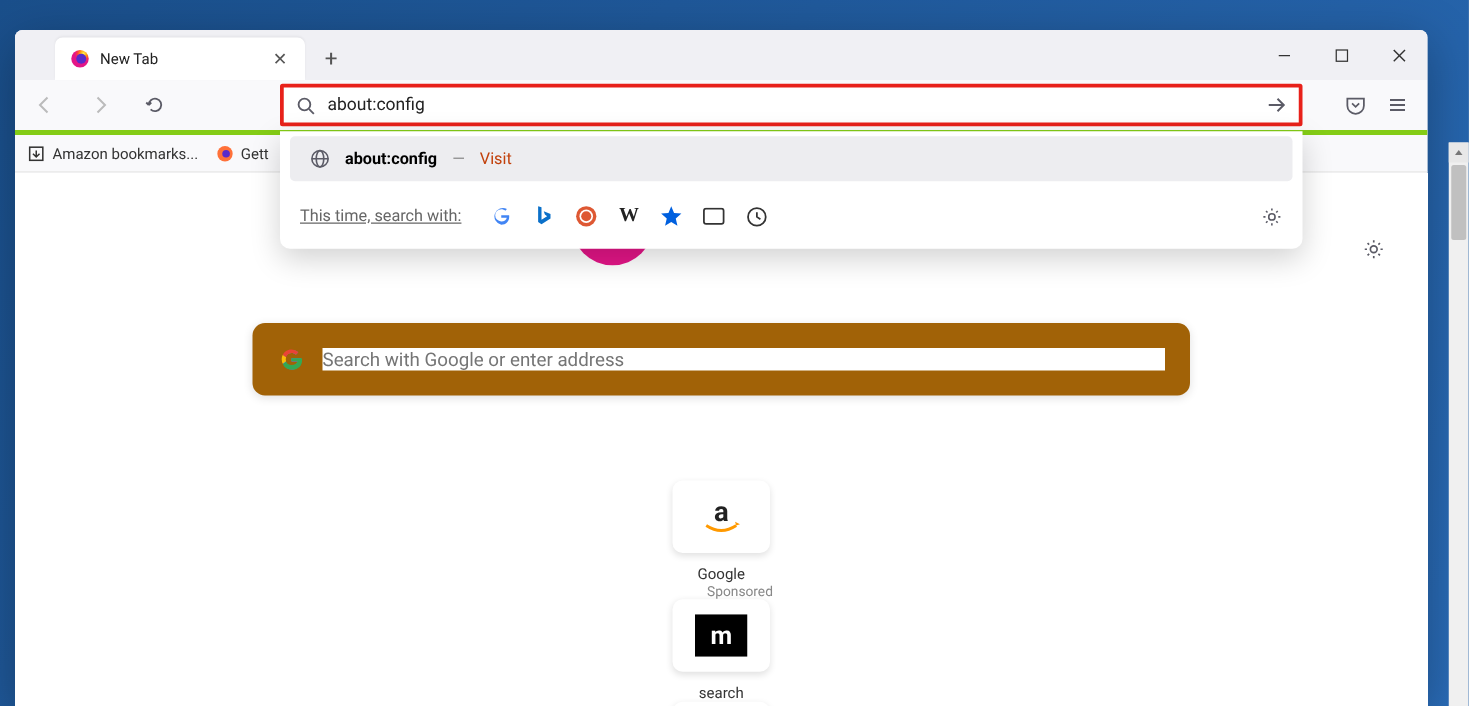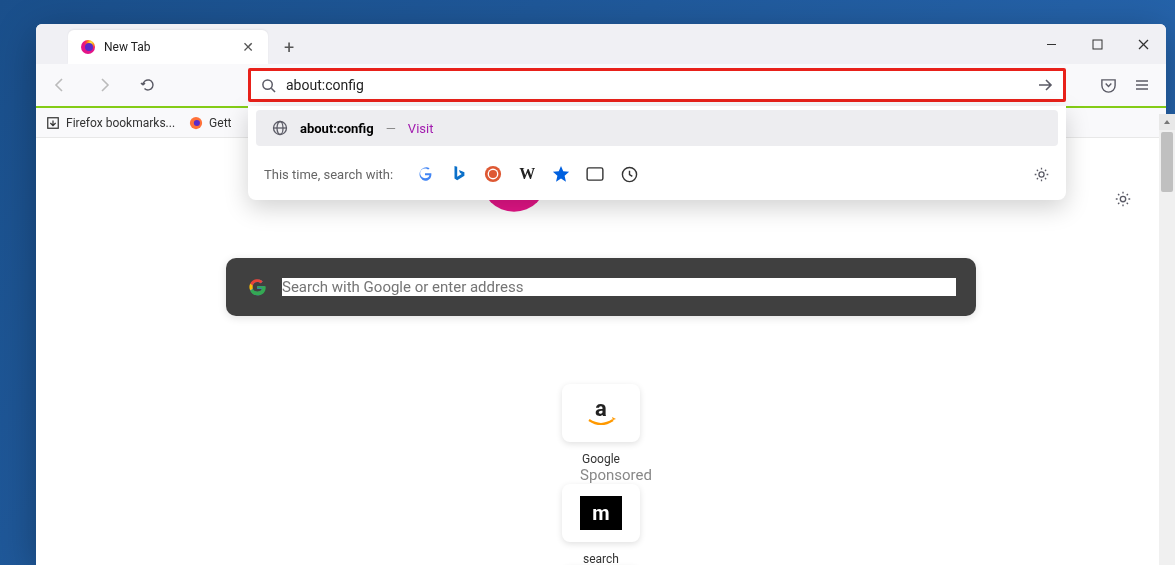--- a/index.html
+++ b/index.html
@@ -1,61 +1,61 @@
 <!DOCTYPE html>
 <html><head>
 <meta charset="utf-8">
 <style>
 * { margin: 0; padding: 0; box-sizing: border-box; font-family: -apple-system, BlinkMacSystemFont, "Segoe UI", Roboto, sans-serif; }
 body { background: #1e5a9e; overflow: hidden; width: 1175px; height: 565px; position: relative; }
 .desktop { position: absolute; inset: 0; background: linear-gradient(135deg, #1a4f8b 0%, #2a6cb8 100%); }
-.browser-window { position: absolute; top: 24px; left: 36px; width: 1130px; height: 541px; background: #f9f9fb; border-radius: 6px 6px 0 0; box-shadow: 0 10px 40px rgba(0,0,0,0.3); overflow: hidden; }
+.browser-window { position: absolute; top: 24px; left: 12px; width: 1130px; height: 541px; background: #f9f9fb; border-radius: 6px 6px 0 0; box-shadow: 0 10px 40px rgba(0,0,0,0.3); overflow: hidden; }
 .tab-strip { height: 40px; background: #f0f0f4; display: flex; align-items: flex-end; padding-left: 32px; position: relative; }
 .tab { display: flex; align-items: center; height: 34px; background: #fff; border-radius: 6px 6px 0 0; padding: 0 10px 0 12px; gap: 8px; font-size: 12px; color: #222; min-width: 200px; box-shadow: 0 -1px 2px rgba(0,0,0,0.05); }
 .tab .favicon { width: 16px; height: 16px; display:flex;align-items:center;justify-content:center;}
 .tab .close-x { margin-left: auto; color: #555; font-size: 14px; cursor: pointer; width:20px;height:20px;display:flex;align-items:center;justify-content:center;border-radius:3px;}
 .new-tab-btn { width: 30px; height: 30px; display:flex;align-items:center;justify-content:center; margin-left:6px; margin-bottom:2px; color:#555; font-size:18px; border-radius:4px; cursor:pointer;}
 .window-controls { position:absolute; right:0; top:0; height:40px; display:flex;}
 .win-btn { width:46px; height:40px; display:flex; align-items:center; justify-content:center; color:#333; cursor:pointer;}
-.toolbar { height: 44px; background:#f9f9fb; display:flex; align-items:center; padding: 0 8px; gap:12px; border-bottom: 2px solid #84cc16;}
+.toolbar { height: 44px; background:#f9f9fb; display:flex; align-items:center; padding: 0 8px; gap:12px; border-bottom: 4px solid #84cc16;}
 .tb-btn { width:32px;height:32px;display:flex;align-items:center;justify-content:center;border-radius:4px;color:#5b5b66;cursor:pointer;}
 .tb-btn.disabled { color:#bbb; cursor:default;}
 .urlbar-wrap { position:relative; flex:1; margin: 0 6px 0 72px; }
 .urlbar { height:34px; background:#fff; border:1px solid #ccc; border-radius:6px; display:flex; align-items:center; padding: 0 10px; gap:10px;}
 .urlbar.highlighted { border: 3px solid #e8211a; border-radius: 2px;}
 .urlbar .magnify { color:#5b5b66;}
 .urlbar input { flex:1; border:none; outline:none; font-size:14px; color:#222; background:transparent;}
 .urlbar .go-arrow { color:#5b5b66; cursor:pointer;}
 .dropdown { position:absolute; top:38px; left:0; right:0; background:#fff; border-radius: 0 0 8px 8px; box-shadow: 0 8px 24px rgba(0,0,0,0.18); padding-bottom:12px; z-index:10;}
 .dropdown-row { display:flex; align-items:center; height:36px; padding: 0 16px; gap:12px; font-size:13px; background:#ededf0; margin: 4px 8px 0; border-radius:4px; cursor:pointer;}
 .dropdown-row .globe { color:#5b5b66;}
 .dropdown-row .suggestion { font-weight:700;}
 .dropdown-row .dash { color:#888;}
-.dropdown-row .visit { color:#a21caf;}
+.dropdown-row .visit { color:#c2410c;}
 .search-with { display:flex; align-items:center; padding: 18px 16px 4px; gap:14px; font-size:13px; color:#666;}
-.search-with .label { margin-right:8px;}
+.search-with .label { margin-right:8px;text-decoration:underline;}
 .engine-icon { width:20px;height:20px;display:flex;align-items:center;justify-content:center;cursor:pointer;}
 .search-settings { margin-left:auto; color:#5b5b66; cursor:pointer;}
 .toolbar-right { display:flex; gap:2px; margin-left:8px;}
 .bookmarks-bar { height:30px; background:#f9f9fb; display:flex; align-items:center; padding:0 10px; gap:14px; font-size:12px; color:#333; border-bottom:1px solid #e8e8e8;}
 .bm-item { display:flex; align-items:center; gap:6px; cursor:pointer;}
 .content { position:relative; height:calc(100% - 114px); background:#fff; overflow-y:auto;}
 .scrollbar-track { position:absolute; right:0; top:114px; bottom:0; width:16px; background:#f0f0f0;}
 .scrollbar-thumb { position:absolute; right:2px; top:2px; width:12px; height:60px; background:#c0c0c0; border-radius:2px;}
 .scroll-up { position:absolute; right:0; top:0; width:16px;height:16px; background:#e8e8e8;display:flex;align-items:center;justify-content:center;}
 .hero { display:flex; align-items:center; justify-content:center; gap:18px; padding-top:6px;}
 .ff-logo { width:70px;height:70px;}
 .hero-title { font-size:52px; font-weight:700; color:#20123a; letter-spacing:-1px;}
-.search-card { width:750px; margin: 44px auto 0; height:58px; background:#404040; border-radius:10px; box-shadow: 0 2px 8px rgba(0,0,0,0.12); display:flex; align-items:center; padding:0 20px; gap:14px;}
+.search-card { width:750px; margin: 44px auto 0; height:58px; background:#a16207; border-radius:10px; box-shadow: 0 2px 8px rgba(0,0,0,0.12); display:flex; align-items:center; padding:0 20px; gap:14px;}
 .search-card input { flex:1; border:none; outline:none; font-size:15px; color:#666;}
 .tiles { display:flex; justify-content:center; gap:38px; margin-top:68px; padding:0 40px;}
 .tile { display:flex; flex-direction:column; align-items:center; gap:10px; cursor:pointer;}
 .tile-box { width:78px; height:58px; background:#fff; border-radius:8px; box-shadow: 0 2px 6px rgba(0,0,0,0.12); display:flex; align-items:center; justify-content:center;}
 .tile-label { font-size:12px; color:#333; text-align:center;}
-.tile-sub { font-size:15px; color:#888;margin-left:30px;}
+.tile-sub { font-size:11px; color:#888;margin-left:30px;}
 .gear-floating { position:absolute; right:34px; top:52px; color:#5b5b66; cursor:pointer;}
 svg { display:block;}
 </style>
 </head>
 <body>
 
 <div class="desktop"></div>
 
 <div class="browser-window">
 
@@ -208,21 +208,21 @@
         </div>
     </div>
   </div>
 
   <div class="bookmarks-bar">
     <div class="bm-item">
       <svg width="14" height="14" viewBox="0 0 16 16">
           <rect x="2" y="2" width="12" height="12" fill="none" stroke="#333" stroke-width="1.4"></rect>
           <path d="M8 5 v5 M5 8 l3 3 l3 -3" fill="none" stroke="#333" stroke-width="1.4"></path>
         </svg>
-      <span>Firefox bookmarks...</span>
+      <span>Amazon bookmarks...</span>
     </div>
     <div class="bm-item">
       <svg width="14" height="14" viewBox="0 0 32 32">
           <circle cx="16" cy="16" r="14" fill="#ff7139"></circle>
           <circle cx="18" cy="16" r="7" fill="#592acb"></circle>
         </svg>
       <span>Gett</span>
     </div>
   </div>
 

